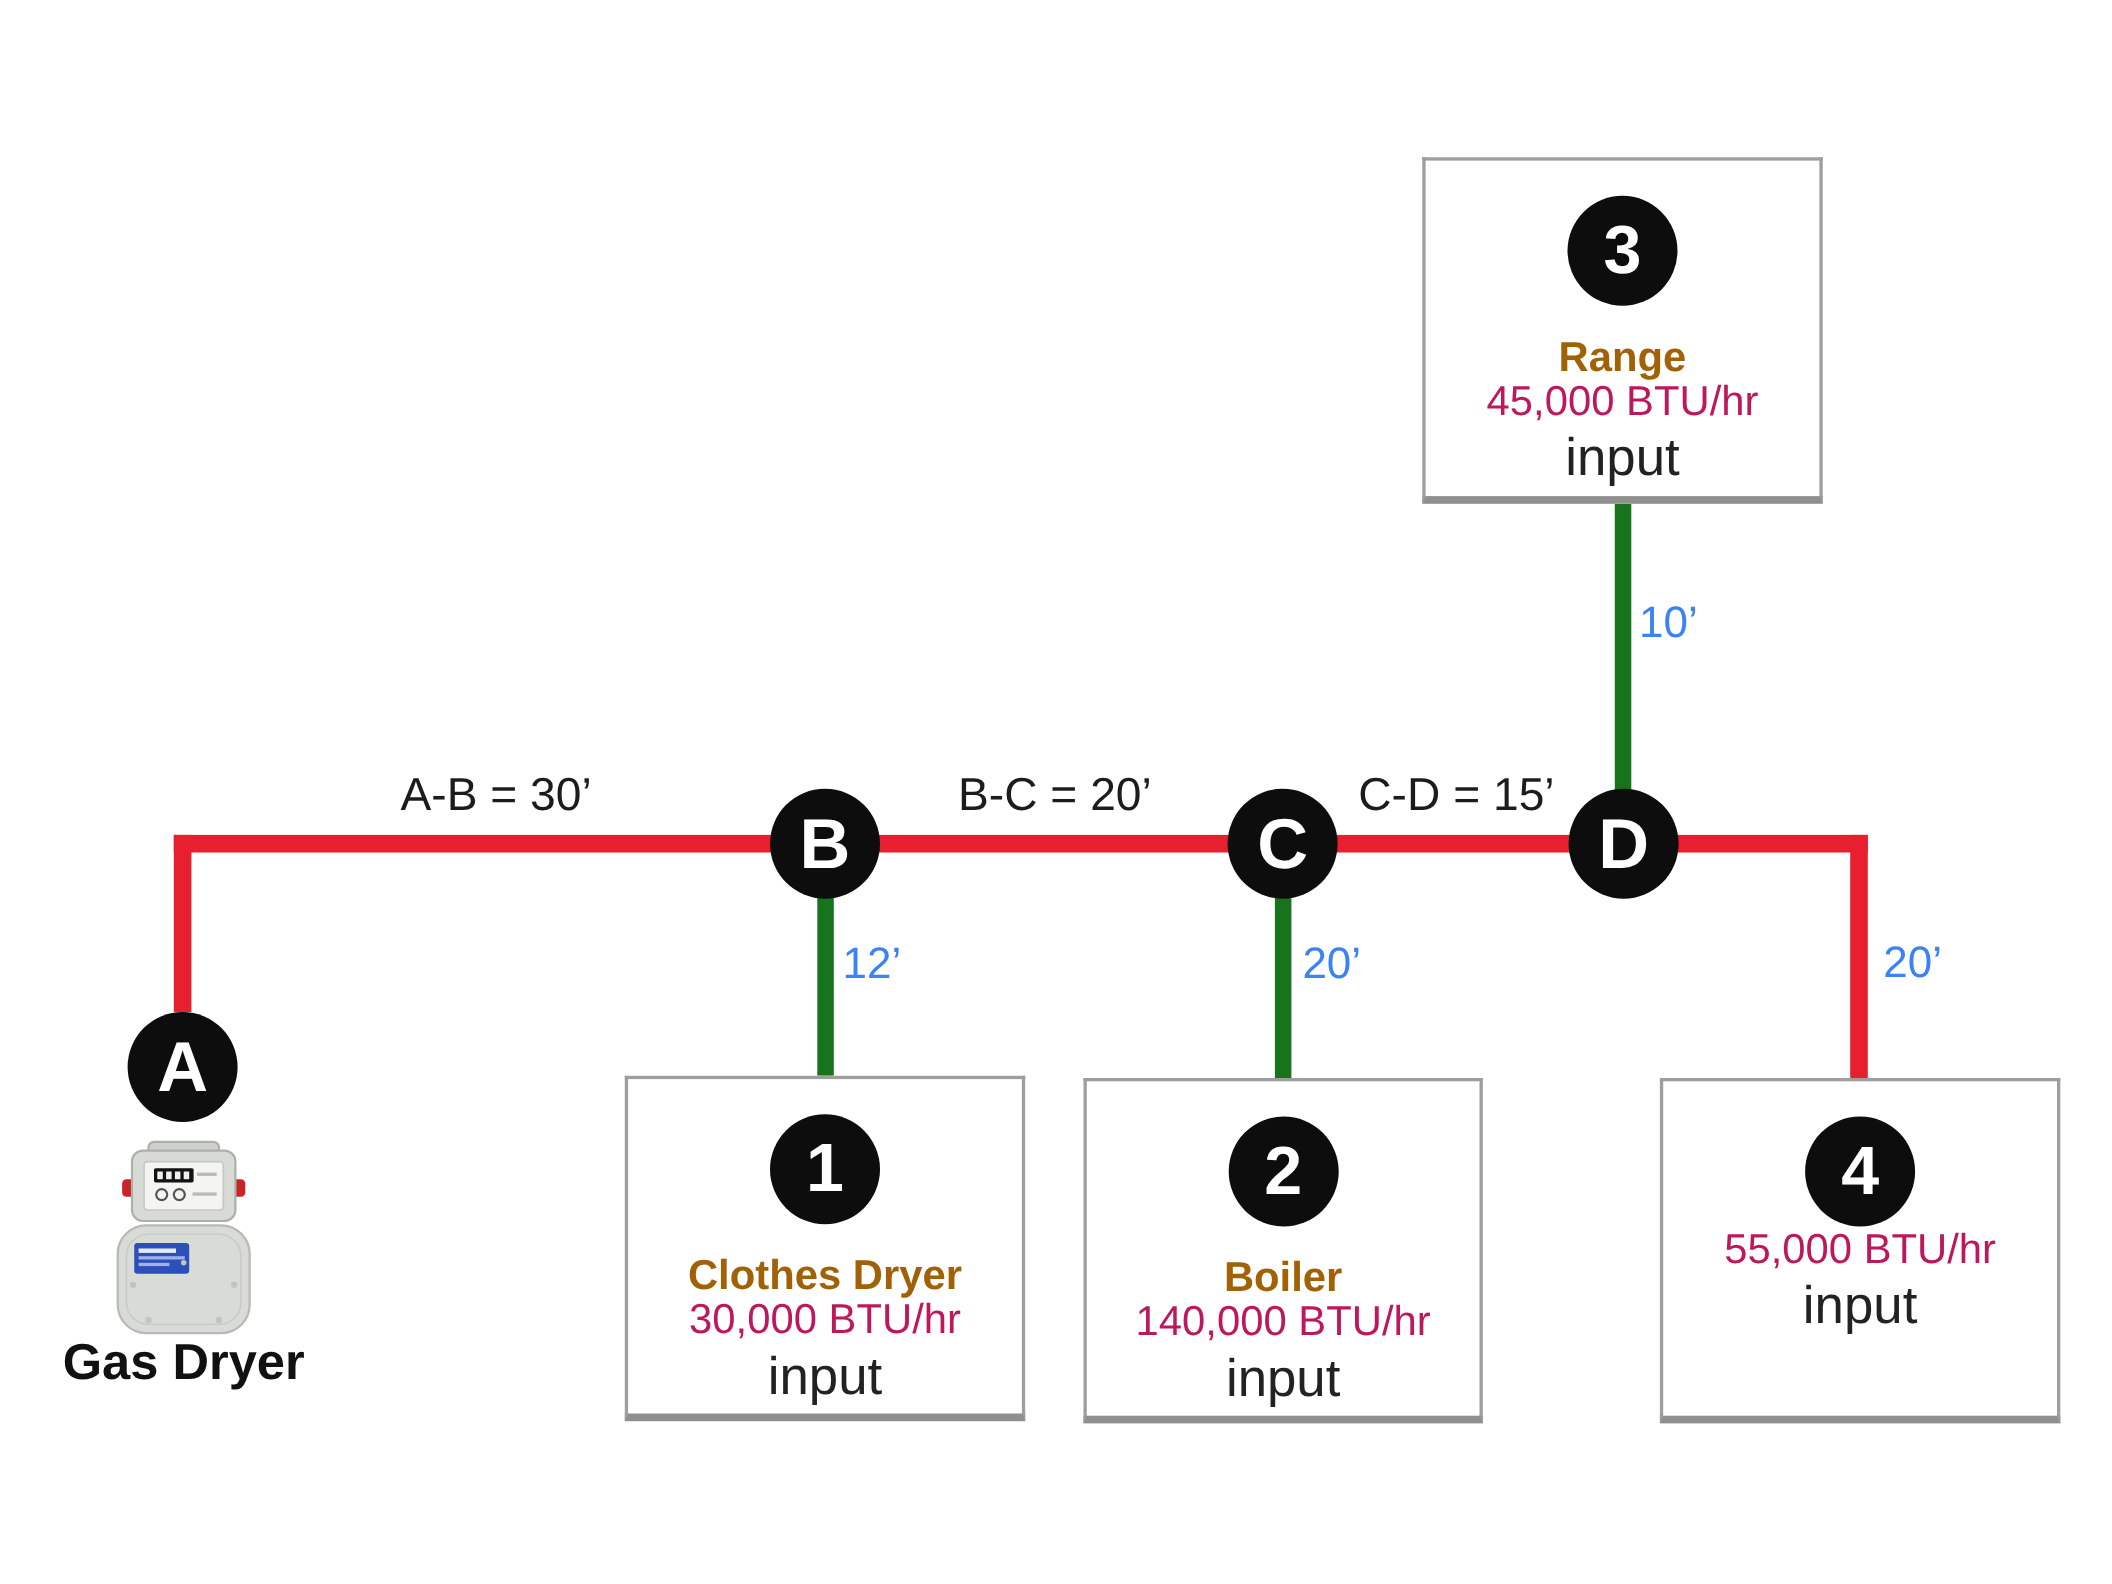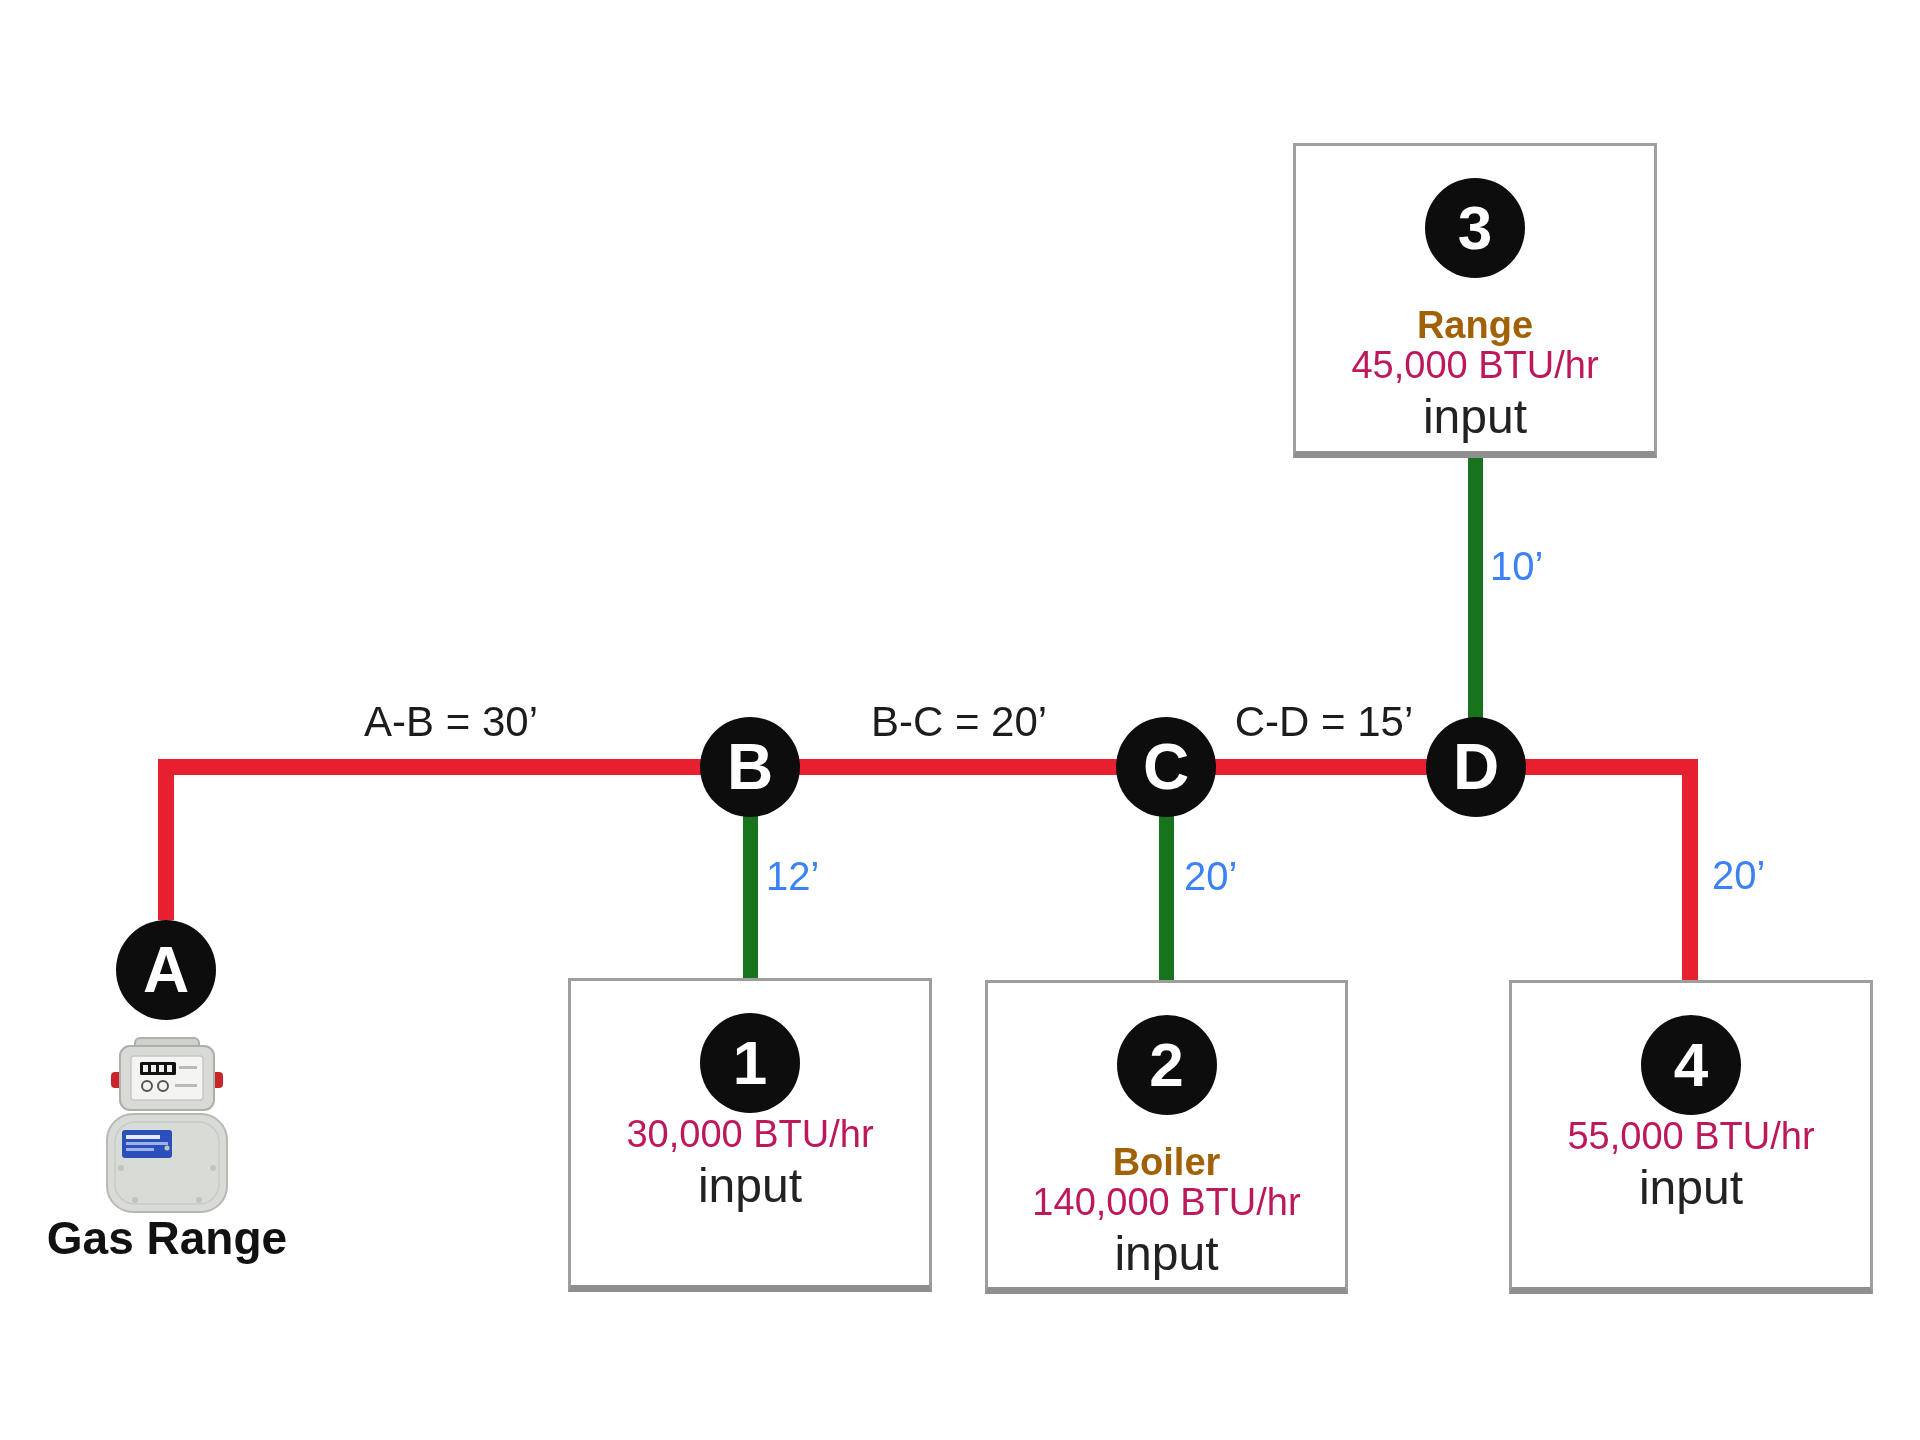--- a/index.html
+++ b/index.html
@@ -110,20 +110,21 @@
 
   <div class="appliance-box" id="box-range">
     <div class="num-circle">3</div>
     <div class="app-name">Range</div>
     <div class="app-btu">45,000 BTU/hr</div>
     <div class="app-input">input</div>
   </div>
 
   <div class="appliance-box" id="box-dryer">
     <div class="num-circle">1</div>
+    <div class="app-name">Clothes Dryer</div>
     <div class="app-btu">30,000 BTU/hr</div>
     <div class="app-input">input</div>
   </div>
 
   <div class="appliance-box" id="box-boiler">
     <div class="num-circle">2</div>
     <div class="app-name">Boiler</div>
     <div class="app-btu">140,000 BTU/hr</div>
     <div class="app-input">input</div>
   </div>
@@ -163,15 +164,15 @@
     <rect x="21" y="107" width="34" height="4" fill="#e8ecf8"></rect>
     <rect x="21" y="114" width="42" height="3" fill="#9fb1e6"></rect>
     <rect x="21" y="120" width="28" height="3" fill="#9fb1e6"></rect>
 
     <circle cx="16" cy="140" r="3" fill="#c2c5bf"></circle>
     <circle cx="108" cy="140" r="3" fill="#c2c5bf"></circle>
     <circle cx="30" cy="172" r="3" fill="#c2c5bf"></circle>
     <circle cx="94" cy="172" r="3" fill="#c2c5bf"></circle>
     <circle cx="62" cy="120" r="2.5" fill="#c2c5bf"></circle>
   </svg>
-  <div id="gas-meter-label">Gas Range</div>
+  <div id="gas-meter-label">Gas Dryer</div>
 
 </div>
 
 </body></html>

